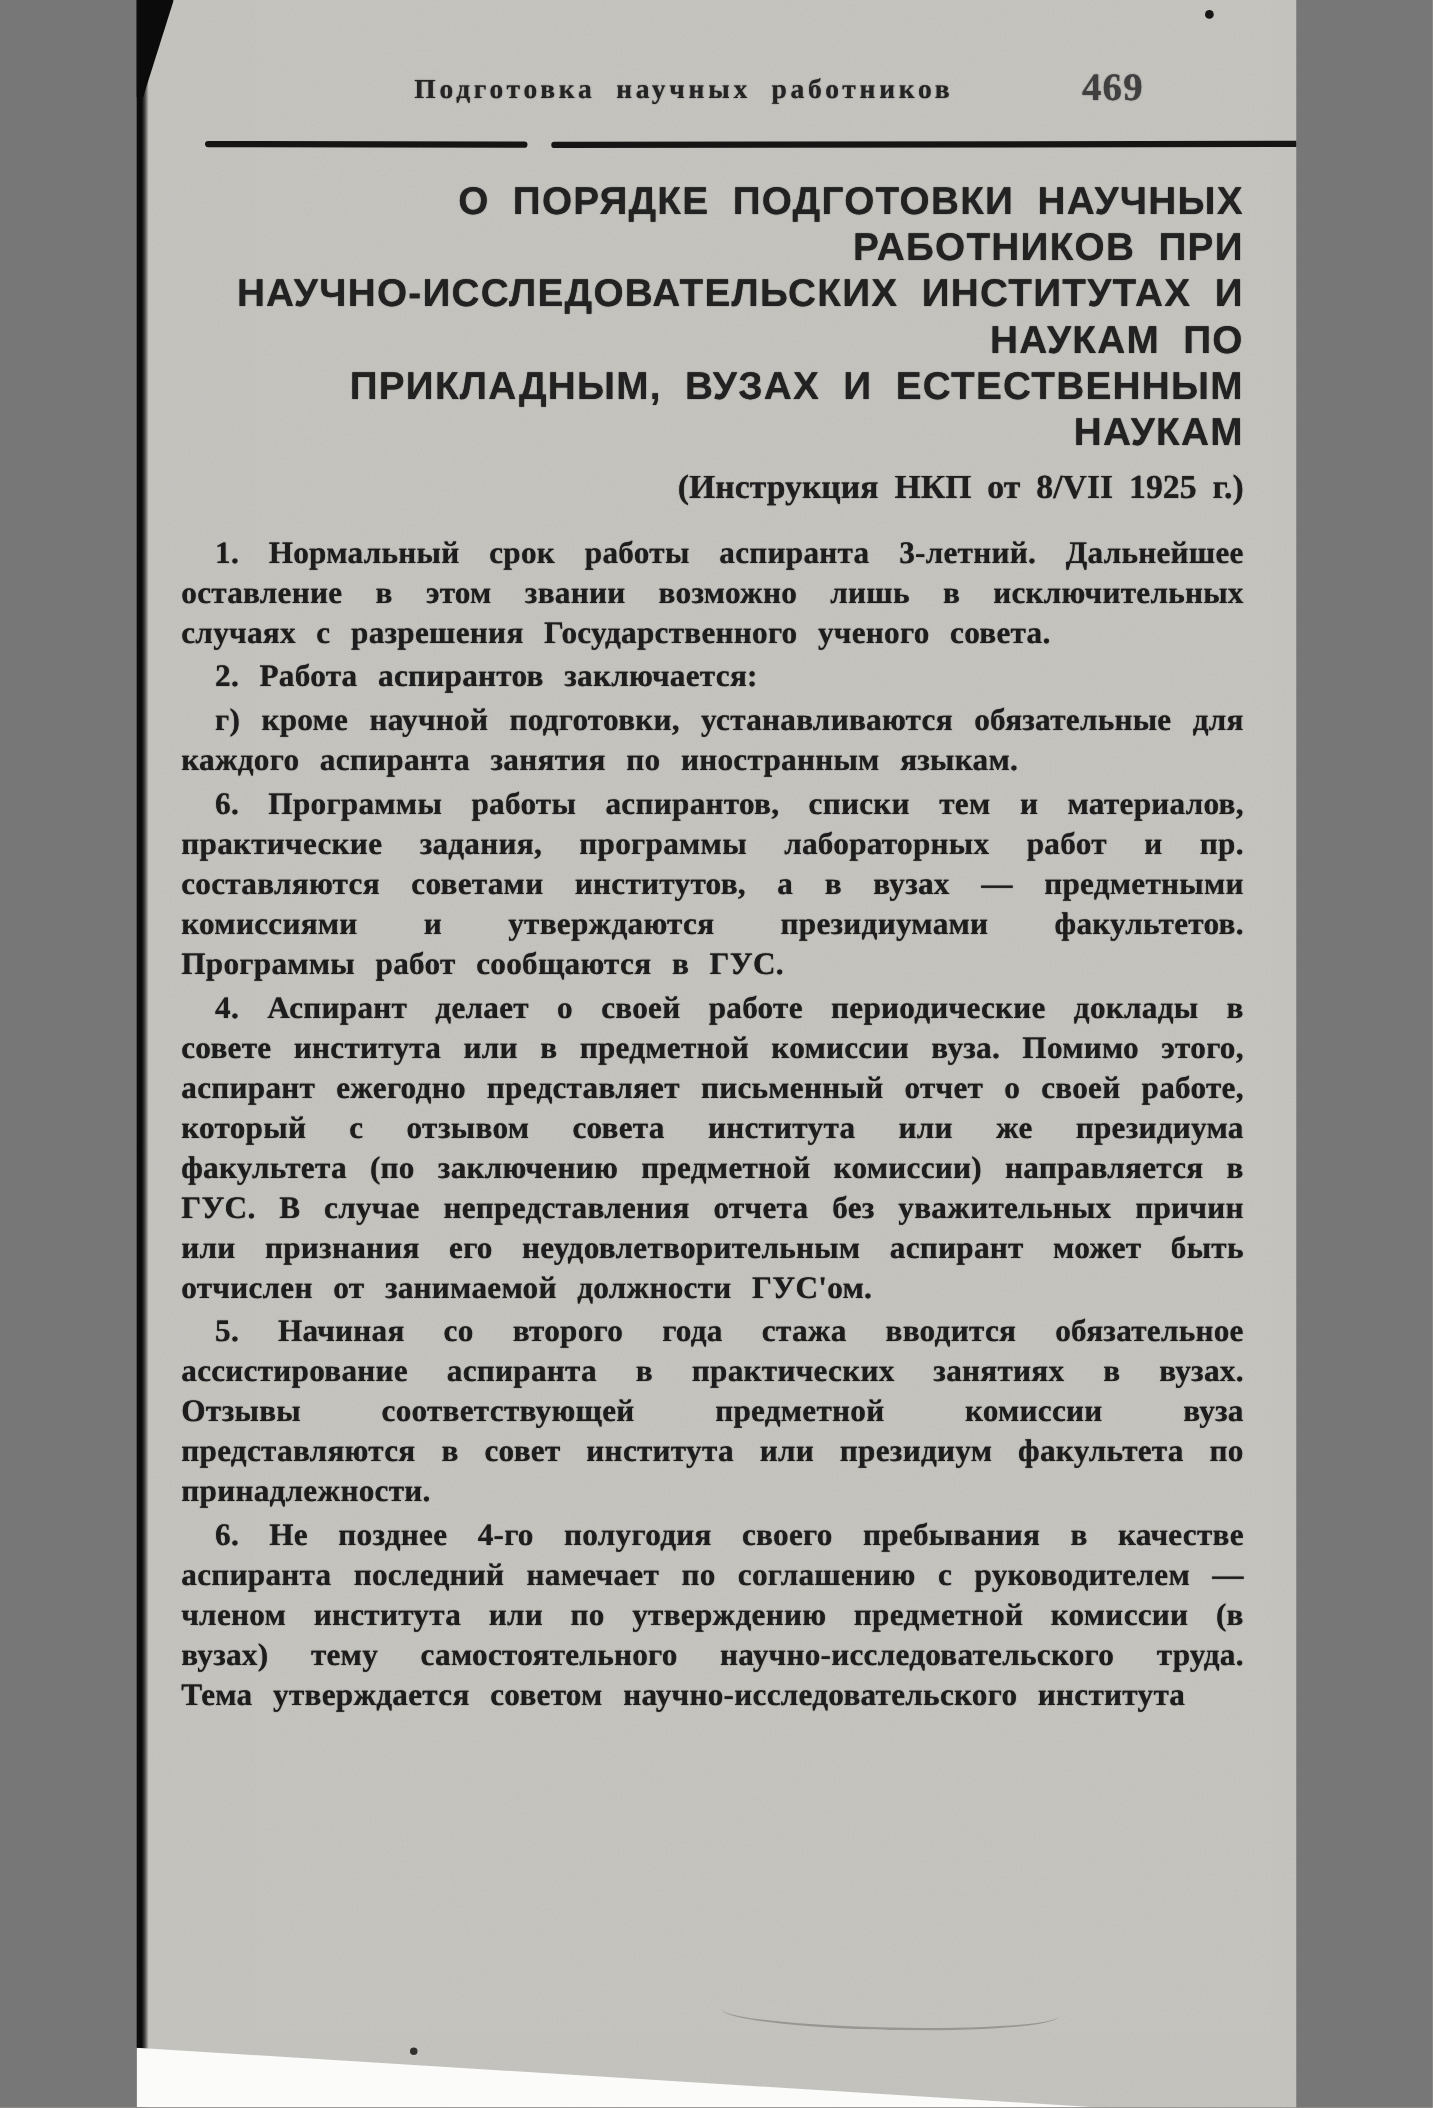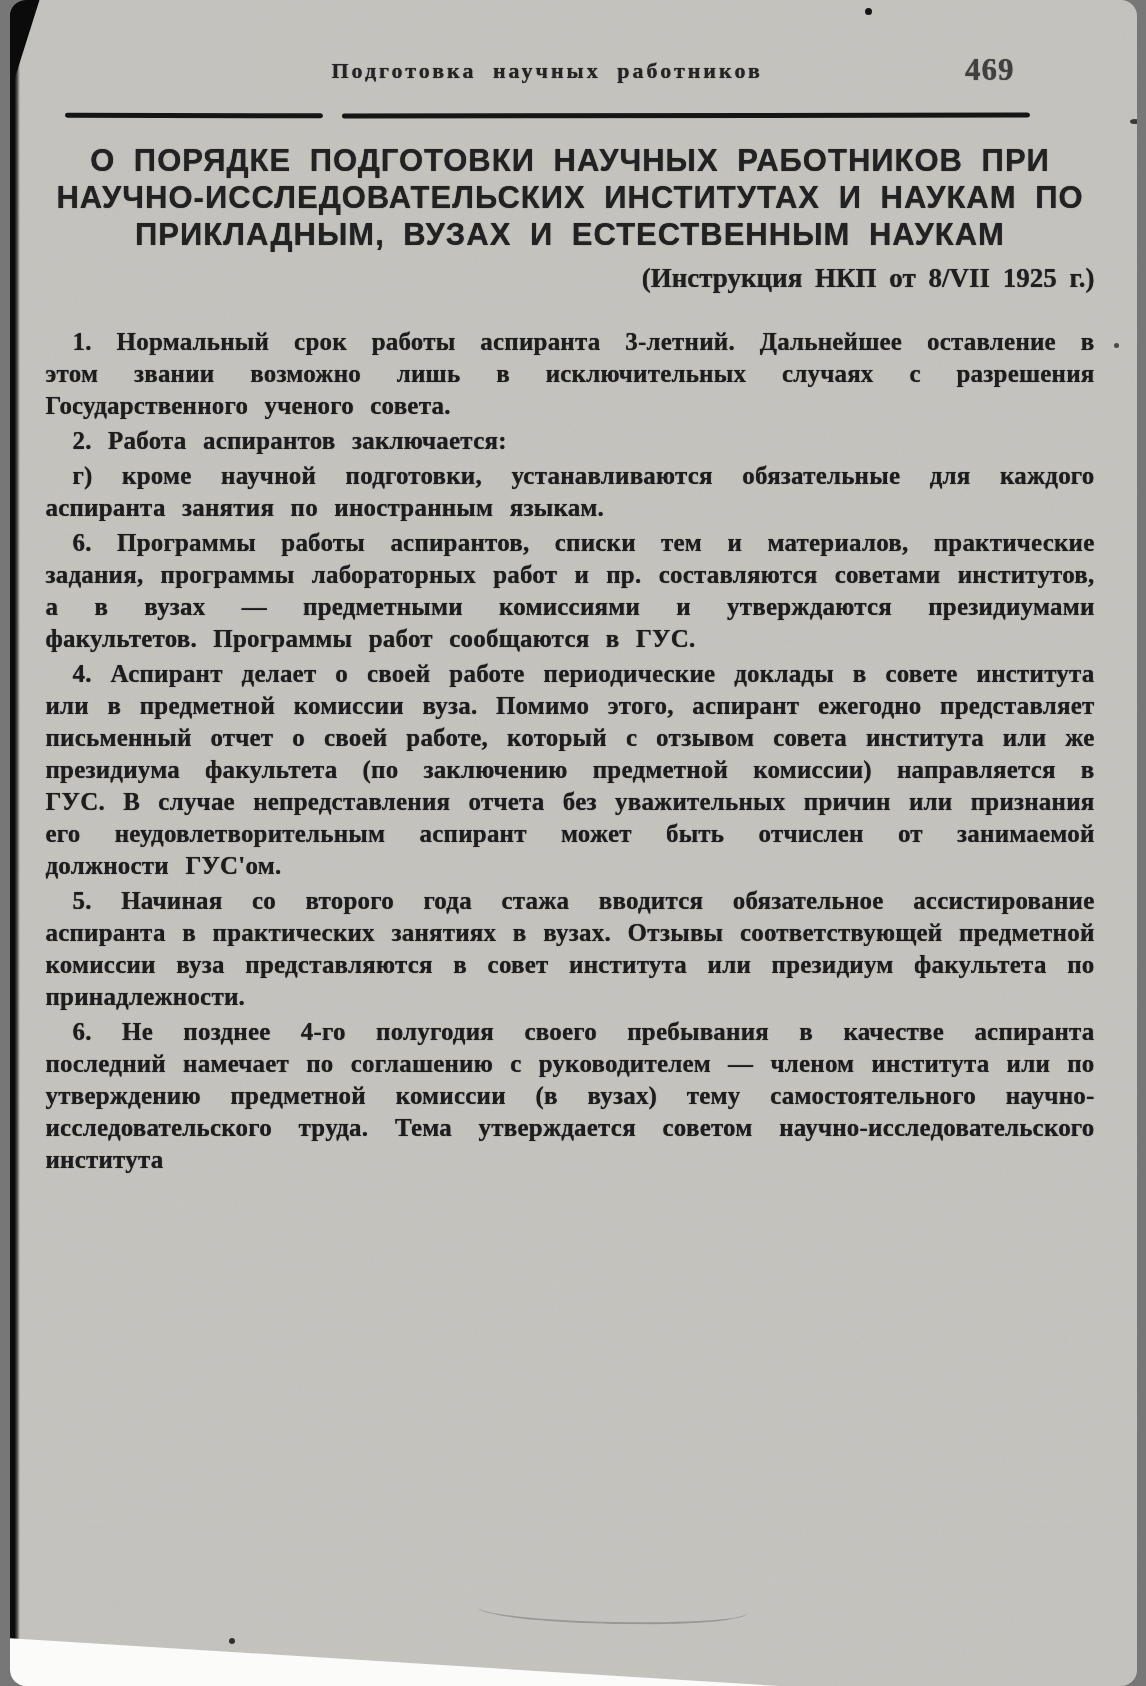--- a/index.html
+++ b/index.html
@@ -1,23 +1,22 @@
 <!DOCTYPE html>
 <html><head>
 <meta charset="utf-8">
 <style>
   html,body{margin:0;padding:0;background:#777;}
   .scan{
     position:relative;
-    width:1127px;height:1686px;
+    width:928px;height:1686px;
     margin:0 auto;
     background:#c7c5c0;
     overflow:hidden;
     font-family:"Liberation Serif", serif;
-    border-radius:16px;
   }
   .noise{position:absolute;inset:0;pointer-events:none;opacity:.55;}
 
   
   .edge-left{
     position:absolute;left:0;top:0;bottom:0;width:10px;
     background:linear-gradient(to right,#0b0b0b 0 45%,rgba(11,11,11,.65) 70%,rgba(11,11,11,0) 100%);
   }
   .edge-corner-tl{
     position:absolute;left:0;top:0;width:30px;height:78px;
@@ -47,30 +46,30 @@
   .rule{position:absolute;top:113px;height:5px;background:#151515;border-radius:3px;}
   .rule.seg1{left:55px;width:258px;transform:rotate(.12deg);}
   .rule.seg2{left:332px;width:688px;transform:rotate(-.08deg);}
 
   
   .doc{
     position:absolute;top:142px;left:36px;right:42px;color:#1d1d1d;
     text-shadow:0 0 .9px rgba(28,28,28,.85);
   }
   .title{
-    text-align:center;
+    text-align:right;
     font-family:"Liberation Sans", sans-serif;
     font-weight:700;font-size:31px;line-height:37px;
     letter-spacing:1px;word-spacing:9px;color:#222;
   }
   .subtitle{
     text-align:right;margin-top:10px;
     font-weight:700;font-size:27px;word-spacing:6px;color:#1f1f1f;
   }
-  .paragraphs{margin-top:32px;}
+  .paragraphs{margin-top:22px;}
   .paragraphs p{
     margin:0;padding:0;
     text-indent:27px;
     text-align:justify;
     font-weight:700;
     font-size:25px;line-height:32px;
     word-spacing:10px;letter-spacing:.2px;
   }
   .paragraphs p + p{margin-top:3px;}
 

